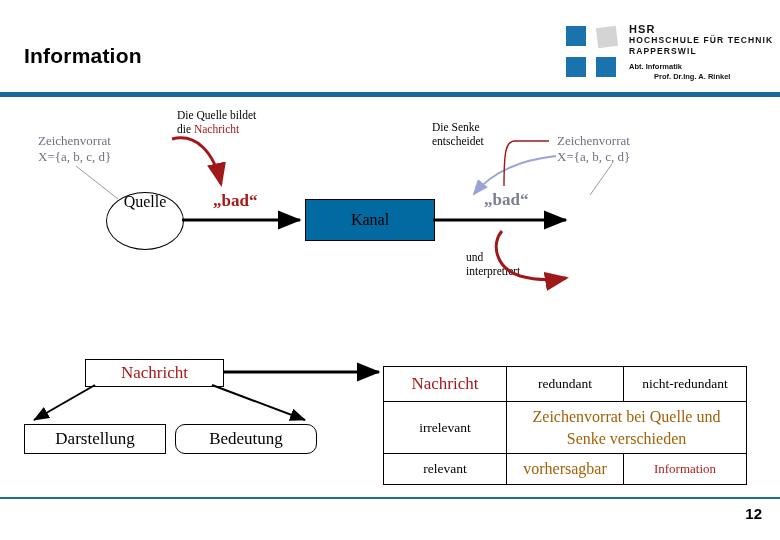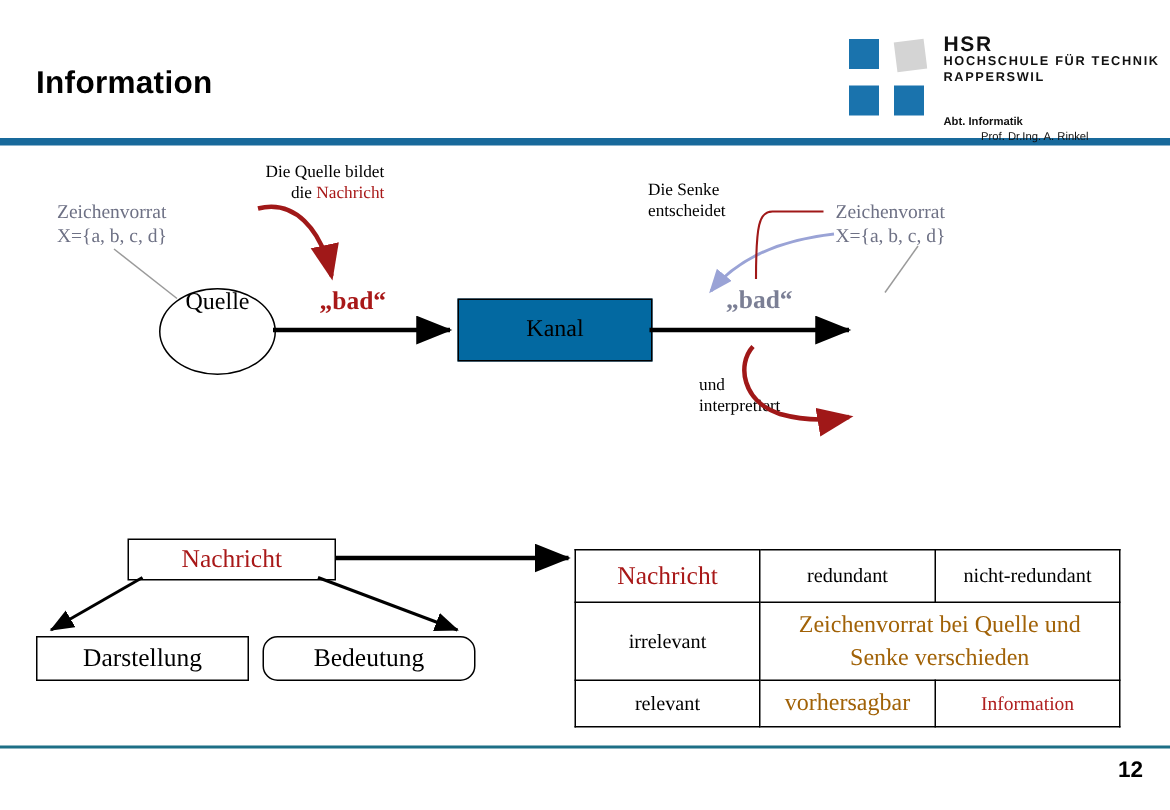--- a/index.html
+++ b/index.html
@@ -58,25 +58,25 @@
     background: #d4d4d4;
     transform: rotate(-7deg);
   }
   .logo-text {
     position: absolute;
     left: 63px;
     top: -2px;
     font-family: "Liberation Sans", sans-serif;
     color: #111111;
   }
-  .logo-l1 { font-size: 14px; font-weight: bold; letter-spacing: 1.1px; line-height: 11px; }
+  .logo-l1 { font-size: 11px; font-weight: bold; letter-spacing: 1.1px; line-height: 11px; }
   .logo-l2 { font-size: 8.5px; font-weight: bold; letter-spacing: 1.1px; line-height: 11px; }
   .logo-l3 { font-size: 8.5px; font-weight: bold; letter-spacing: 1.1px; line-height: 11px; }
-  .logo-l4 { font-size: 7.5px; font-weight: bold; line-height: 10px; margin-top: 19px; }
-  .logo-l5 { font-size: 7.5px; font-weight: normal; line-height: 10px; padding-left: 25px; }
+  .logo-l4 { font-size: 7.5px; font-weight: bold; line-height: 10px; margin-top: 5px; }
+  .logo-l5 { font-size: 7.5px; font-weight: bold; line-height: 10px; padding-left: 25px; }
 
   
   .t {
     position: absolute;
     white-space: nowrap;
     line-height: 1.22;
   }
   .gray-label { color: #6e7185; font-size: 13px; }
   .red { color: #a81818; }
   .bad-red { color: #a81818; font-size: 17px; font-weight: bold; }
@@ -188,21 +188,21 @@
       <div class="logo-l4">Abt. Informatik</div>
       <div class="logo-l5">Prof. Dr.Ing. A. Rinkel</div>
     </div>
   </div>
 
   <div class="t gray-label" style="left:38px; top:133px;">
     <div>Zeichenvorrat</div>
     <div>X={a, b, c, d}</div>
   </div>
 
-  <div class="t callout" style="left:177px; top:108px;text-align:right;">
+  <div class="t callout" style="left:177px; top:108px;">
     <div>Die Quelle bildet</div>
     <div>
       <span>die </span><span class="red">Nachricht</span>
     </div>
   </div>
 
   <div class="t callout" style="left:432px; top:120px;">
     <div>Die Senke</div>
     <div>entscheidet</div>
   </div>

